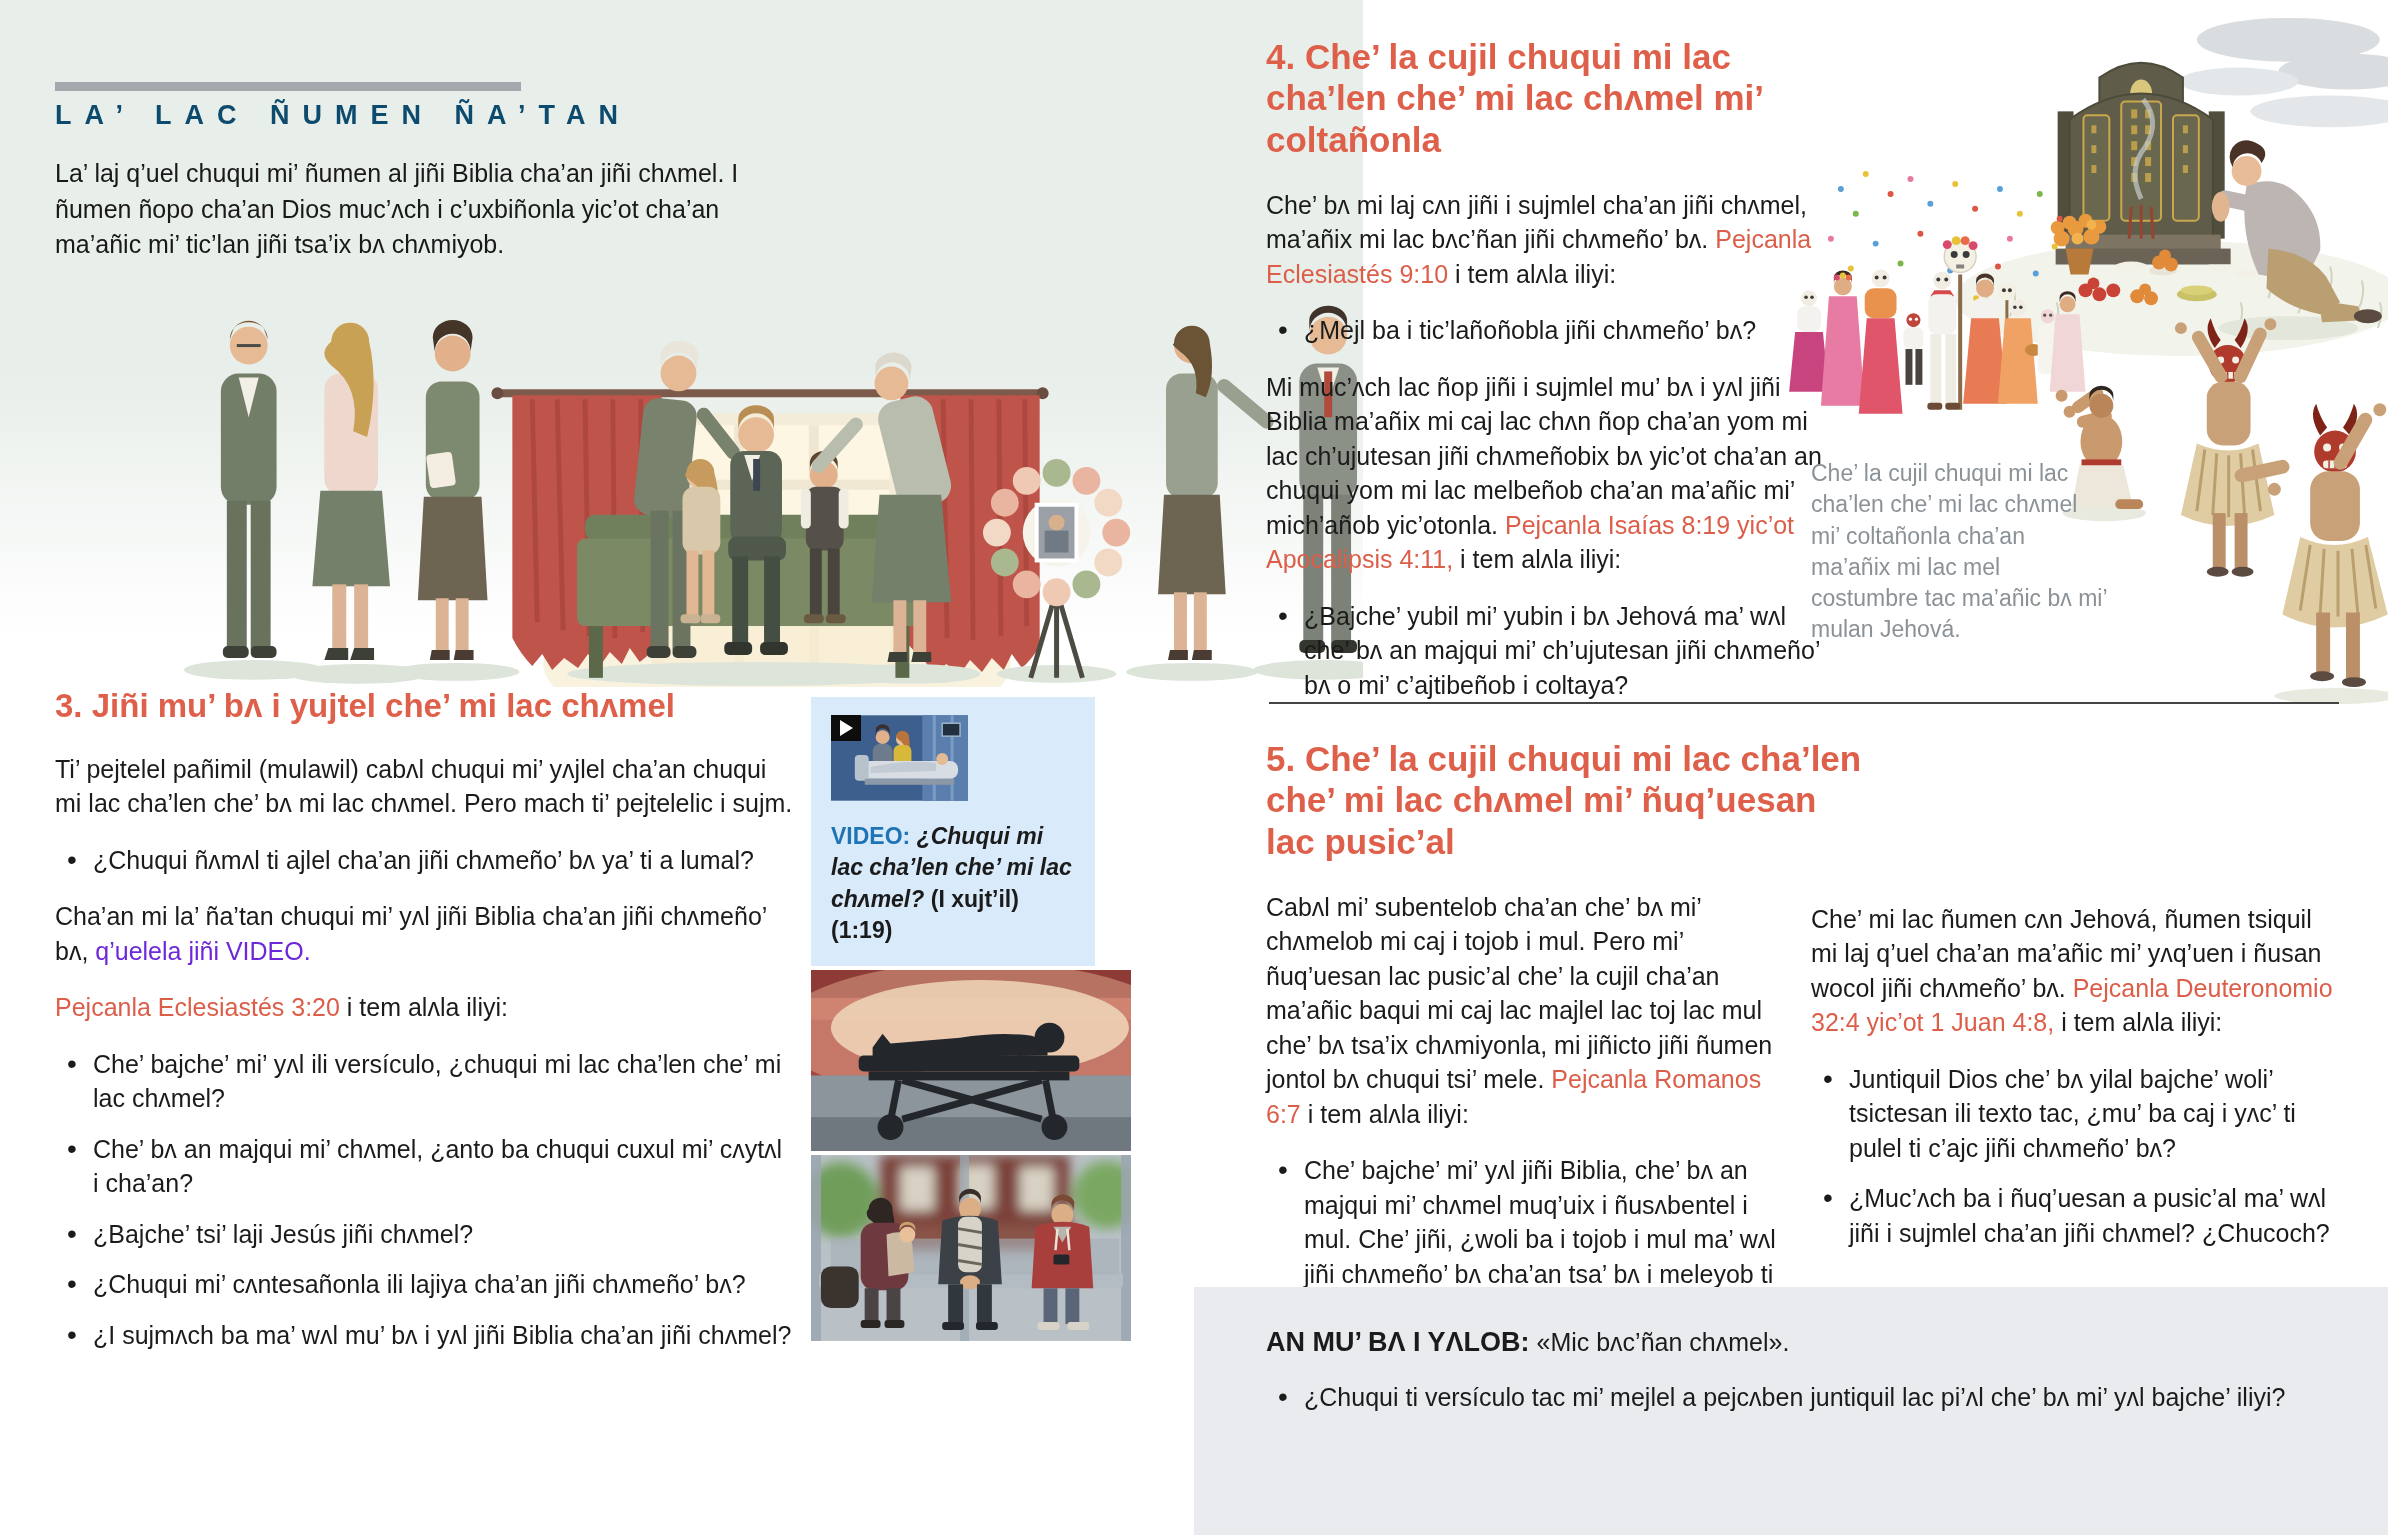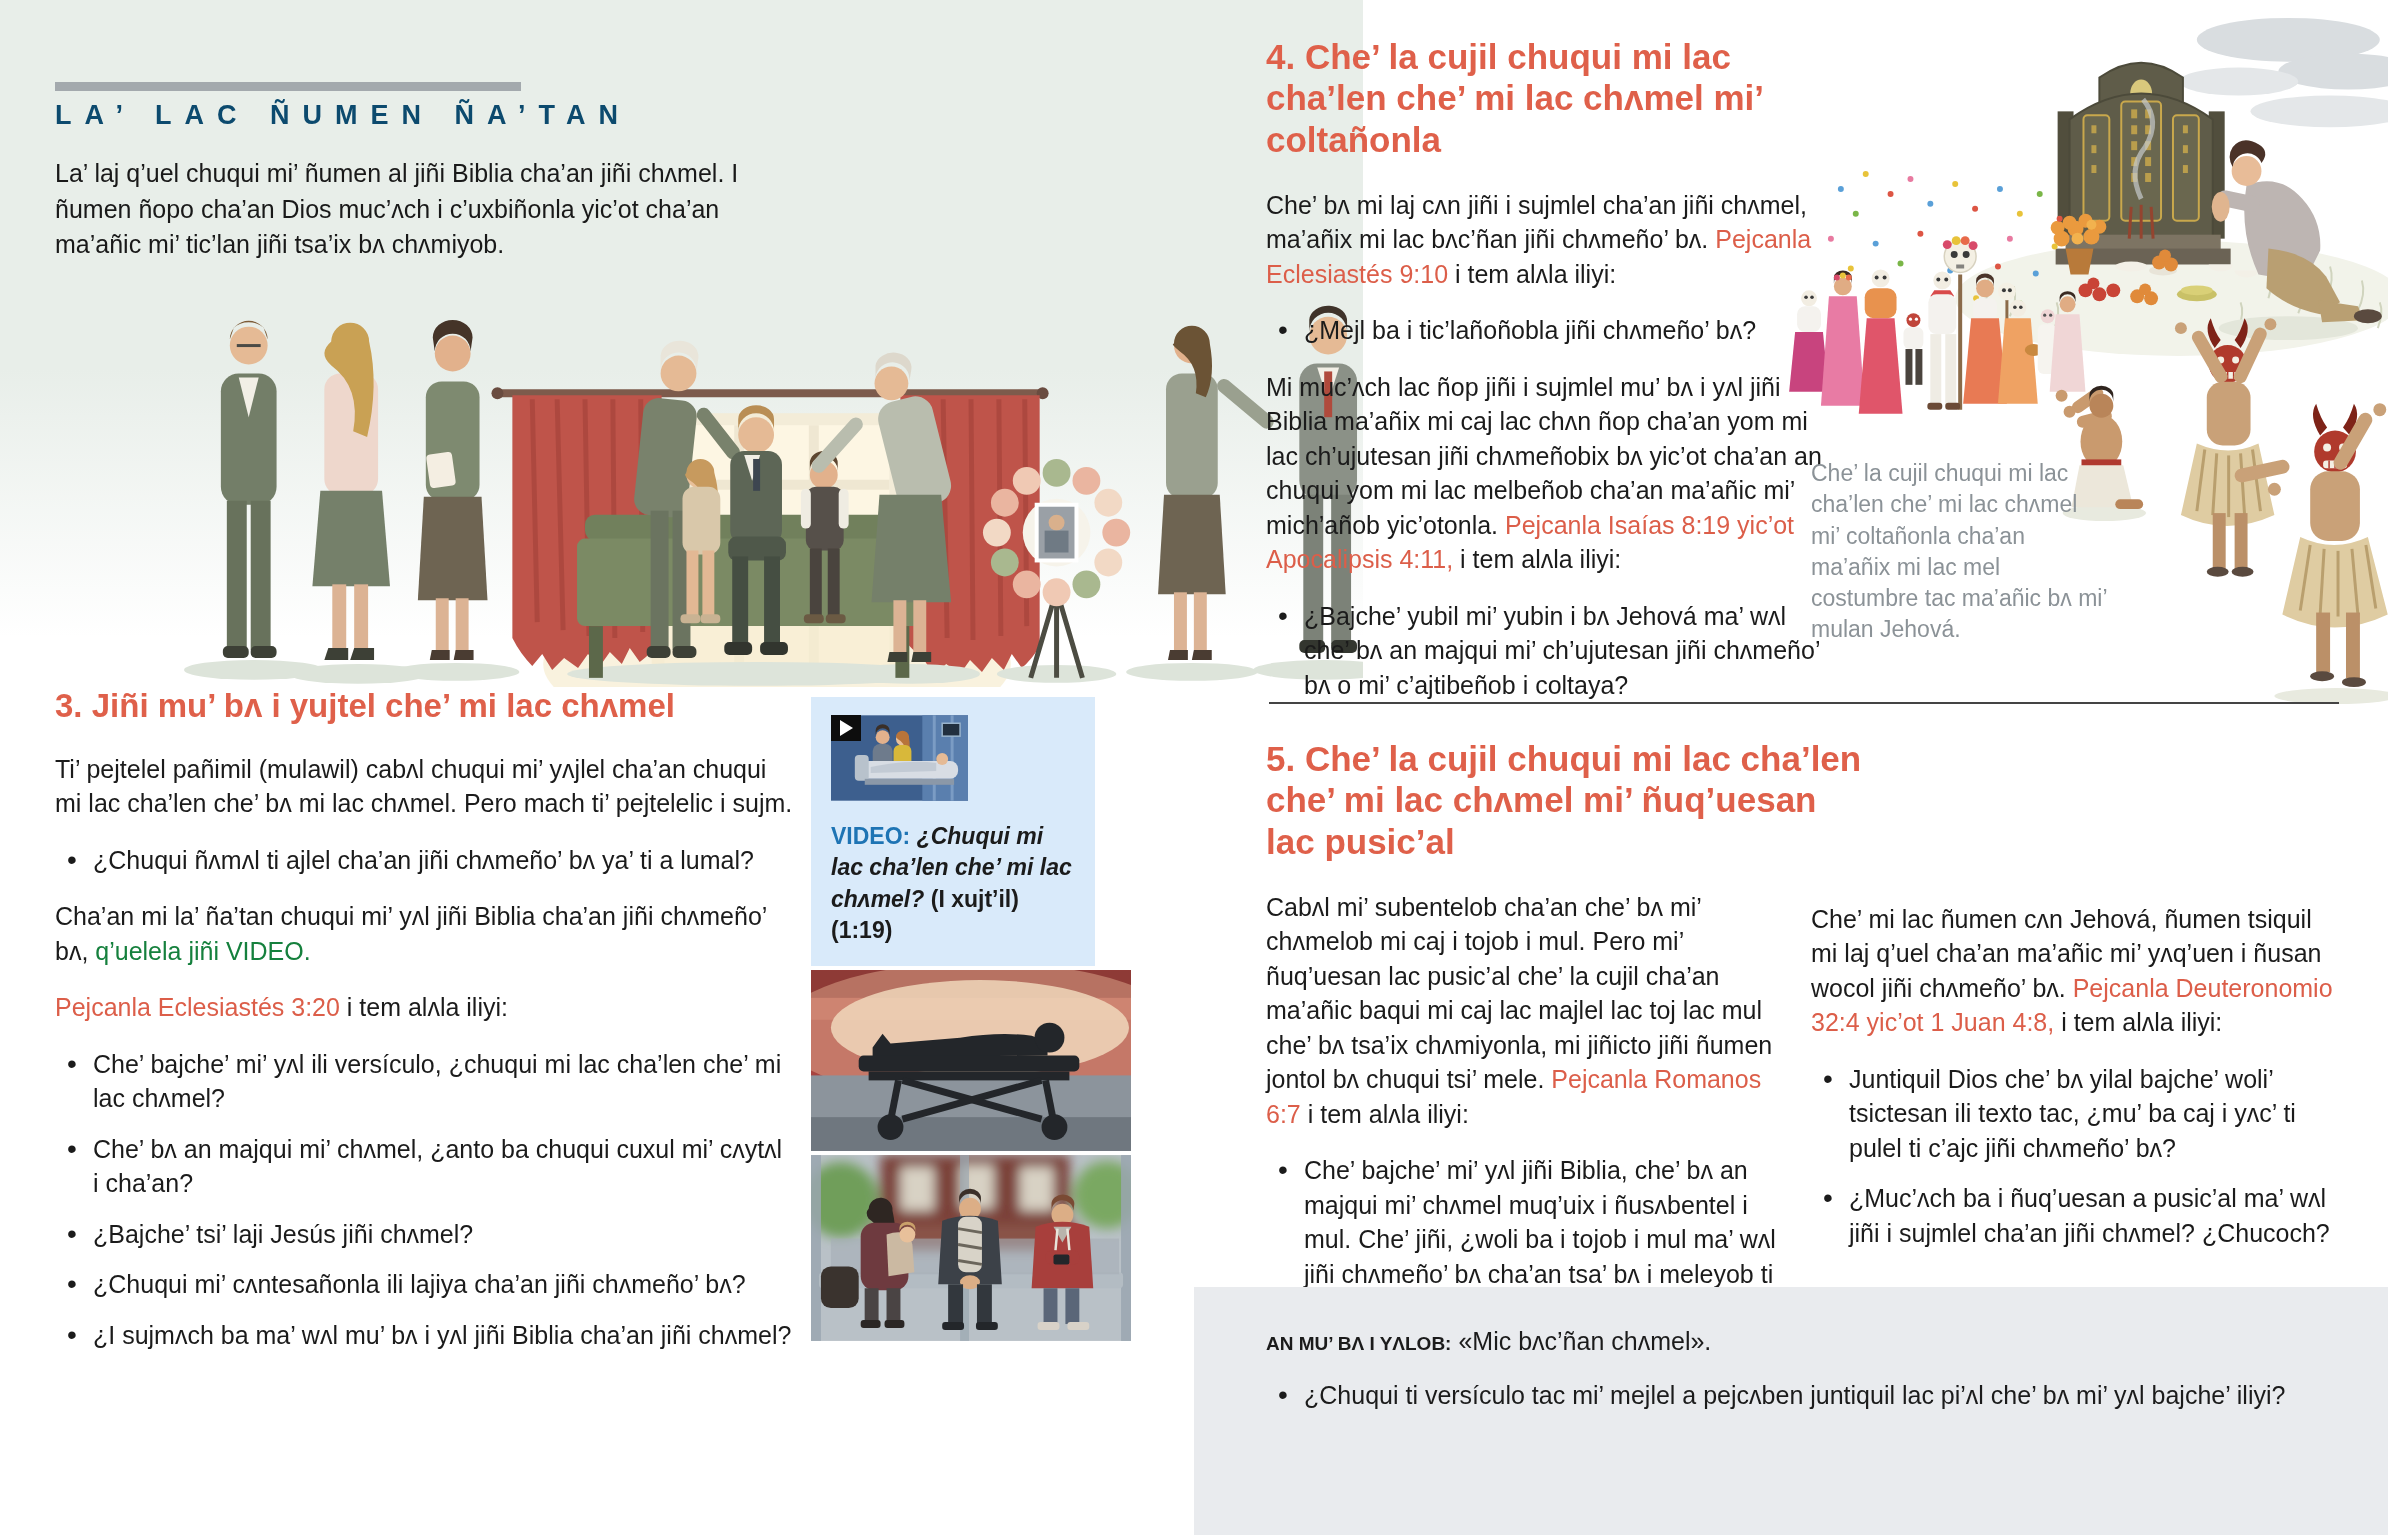--- a/index.html
+++ b/index.html
@@ -11,21 +11,21 @@
         background:linear-gradient(180deg,#e8eee9 0%,#e8eee9 58%,rgba(232,238,233,0) 100%);}
   .kicker-bar{left:55px;top:82px;width:466px;height:9px;background:#a3a9ad;}
   .kicker{left:55px;top:100px;font-size:27px;font-weight:bold;letter-spacing:13px;color:#0c4a6e;}
   .intro{left:55px;top:156px;width:741px;font-size:25px;line-height:1.42;color:#191919;}
   
   .sec-head{color:#df604a;font-weight:bold;line-height:1.18;}
   .s3{left:55px;top:687px;width:738px;}
   .s3 .sec-head{font-size:33px;margin:0 0 26px 0;}
   .body-p{font-size:25px;line-height:1.38;margin:22px 0;}
   .ref{color:#dc5e49;}
-  .blue-link{color:#15803d;}
+  .blue-link{color:#6d28d9;}
   .bullet{position:relative;padding-left:38px;font-size:25px;line-height:1.38;margin:16px 0;}
   .bullet::before{content:"\2022";position:absolute;left:12px;top:-2px;font-size:28px;}
   
   .vidcol{left:811px;top:697px;width:284px;}
   .vid-box{background:#d9eafa;padding:18px 18px 20px 20px;}
   .thumb{position:relative;width:137px;height:86px;}
   .thumb svg{display:block;}
   .playbox{position:absolute;left:0;top:0;width:30px;height:26px;background:#0d0d0d;
            display:flex;align-items:center;justify-content:center;}
   .playtri{width:0;height:0;border-left:13px solid #fff;border-top:8px solid transparent;border-bottom:8px solid transparent;}
@@ -41,21 +41,21 @@
   .divider{left:1269px;top:702px;width:1070px;height:2px;background:#444;}
   .s5{left:1266px;top:738px;width:1075px;}
   .s5-title{width:597px;}
   .s5-cols{display:flex;margin-top:2px;}
   .s5-col1{width:517px;}
   .s5-col2{width:529px;margin-left:28px;}
   
   .footer{left:1194px;top:1287px;width:1194px;height:249px;background:#e9ebee;
           padding:40px 60px 0 72px;box-sizing:border-box;}
   .f-line{font-size:25px;}
-  .f-label{font-weight:bold;font-size:19px;}
+  .f-label{font-weight:bold;font-size:27px;}
   .footer .bullet{margin-top:22px;}
   svg{display:block;}
 </style>
 </head>
 <body>
 
 <div class="page">
 
   <div class="abs tint"></div>
 

